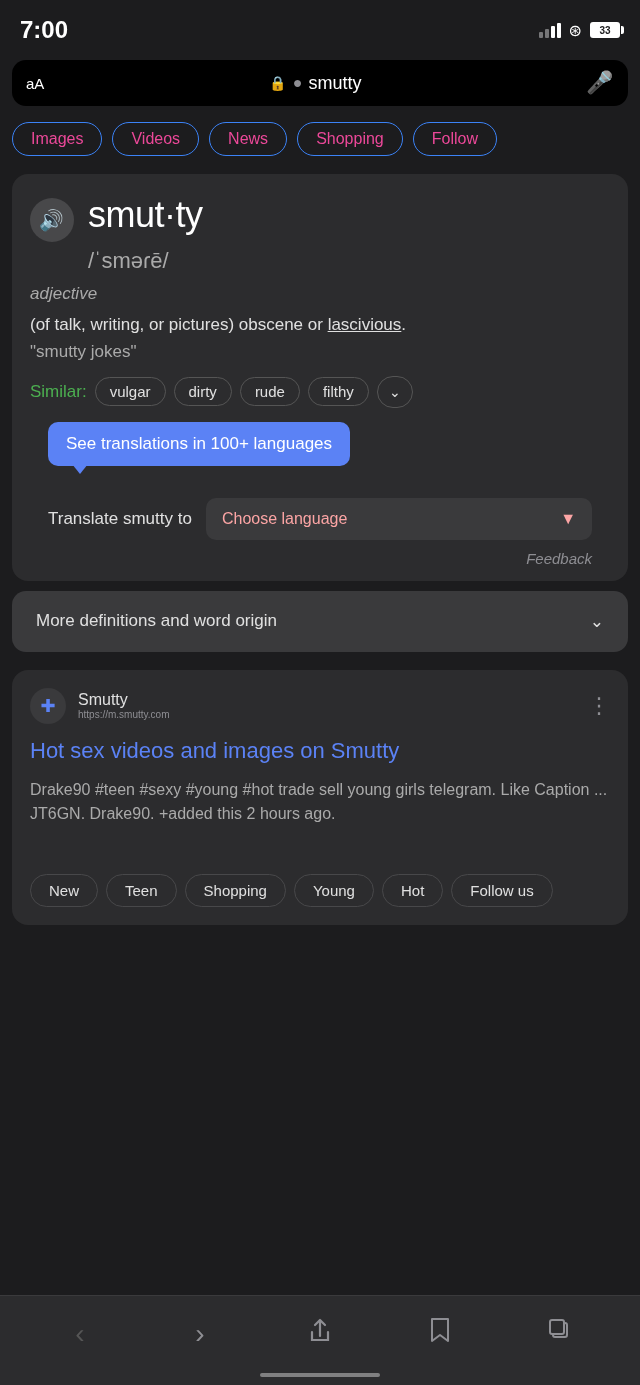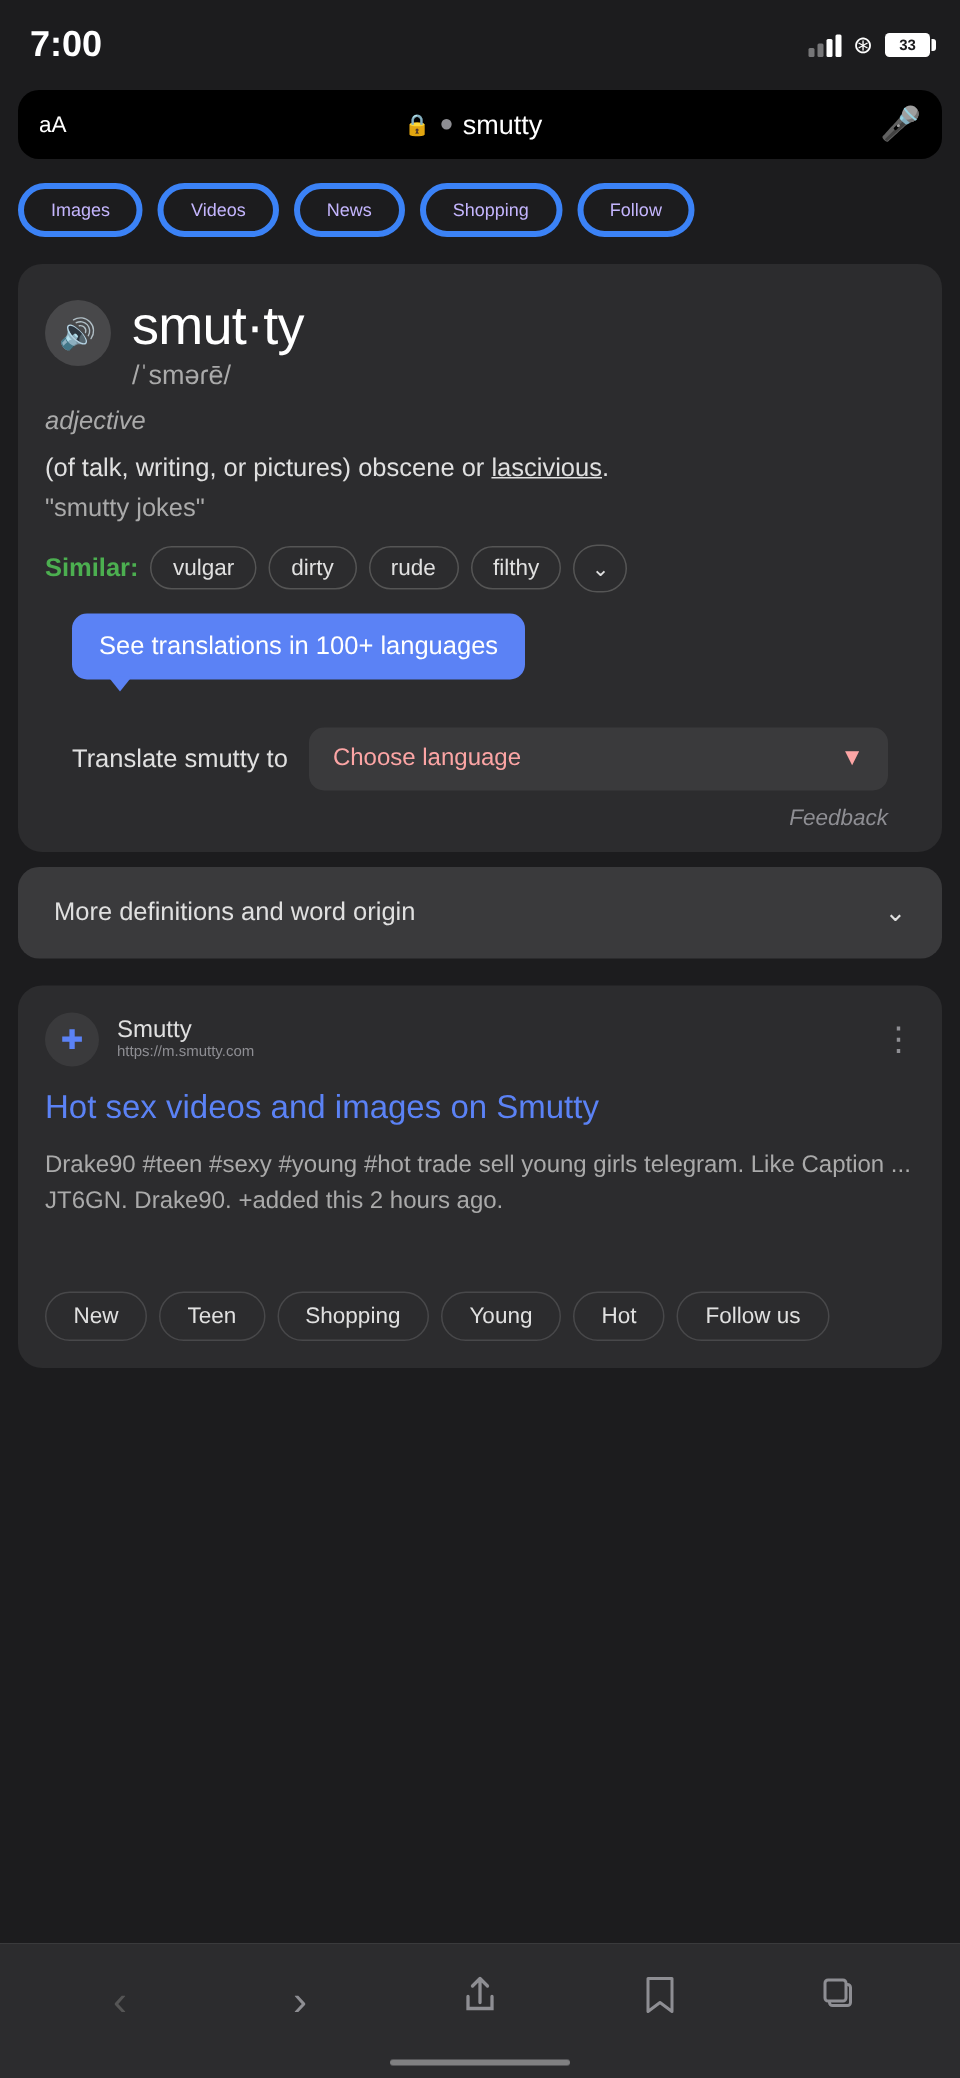--- a/index.html
+++ b/index.html
@@ -108,25 +108,25 @@
     .filter-row {
       display: flex;
       gap: 10px;
       padding: 6px 12px 10px;
       overflow-x: auto;
       background: #1c1c1e;
       scrollbar-width: none;
     }
     .filter-row::-webkit-scrollbar { display: none; }
     .filter-pill {
-      border: 4px solid #3b82f6;
+      border: 1px solid #3b82f6;
       border-radius: 20px;
       padding: 7px 18px;
-      font-size: 12px;
-      color: #c4b5fd;
+      font-size: 16px;
+      color: #ec4899;
       white-space: nowrap;
       background: transparent;
     }
 
     
     .definition-card {
       background: #2c2c2e;
       margin: 8px 12px;
       border-radius: 16px;
       padding: 20px 18px 0;
@@ -151,23 +151,23 @@
     }
     .speaker-icon { font-size: 20px; color: #a0a0ff; }
     .word-info {}
     .word-title {
       font-size: 36px;
       font-weight: 400;
       color: #fff;
       letter-spacing: -0.5px;
     }
     .word-phonetic {
-      font-size: 18px;
+      font-size: 22px;
       color: #aaa;
-      margin-top: 2px;
+      margin-top: 12px;
     }
     .word-type {
       font-size: 17px;
       font-style: italic;
       color: #aaa;
       margin: 10px 0 8px;
     }
     .word-definition {
       font-size: 17px;
       color: #e0e0e0;
@@ -182,21 +182,21 @@
     .similar-row {
       display: flex;
       align-items: center;
       flex-wrap: wrap;
       gap: 8px;
       margin-bottom: 14px;
     }
     .similar-label {
       font-size: 17px;
       color: #4caf50;
-      font-weight: 700;
+      font-weight: 400;
     }
     .similar-pill {
       border: 1px solid #555;
       border-radius: 20px;
       padding: 5px 14px;
       font-size: 15px;
       color: #e0e0e0;
     }
     .similar-expand {
       border: 1px solid #555;

